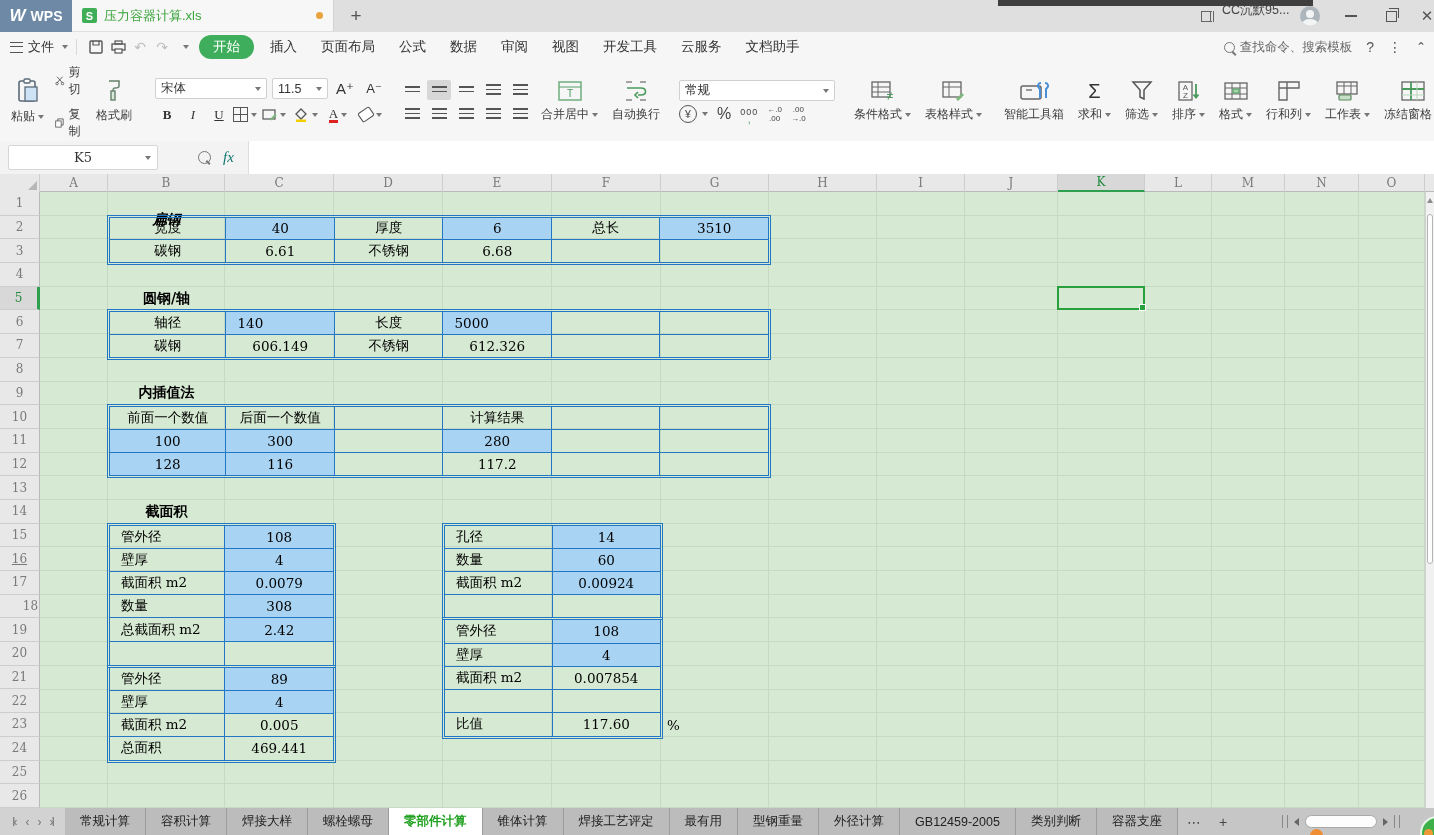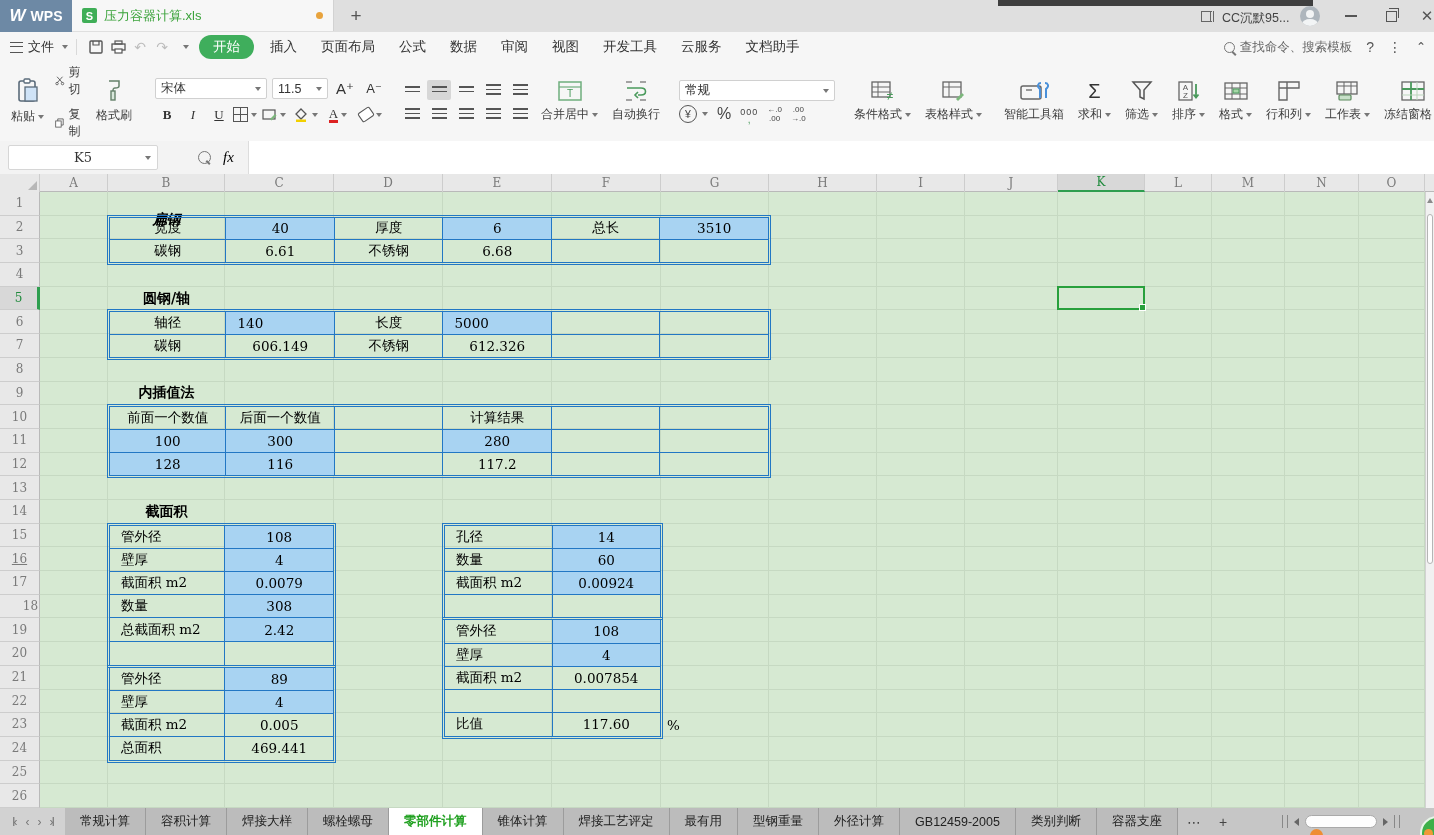--- a/index.html
+++ b/index.html
@@ -20,21 +20,21 @@
           display:flex;align-items:center;padding:0 10px;box-sizing:border-box;gap:7px}
   #doctab .sheeticon{width:15px;height:15px;background:#3fae57;border-radius:2px;color:#fff;
           font-size:11px;font-weight:bold;display:flex;align-items:center;justify-content:center}
   #doctab .fname{color:#3ba33b;font-size:13px;white-space:nowrap;overflow:hidden;flex:1}
   #doctab .dot{width:7px;height:7px;border-radius:50%;background:#e8a33d}
   #newtab{left:344px;top:4px;width:24px;height:24px;color:#555;font-size:19px;line-height:24px;text-align:center}
   #darkstrip{left:998px;top:0;width:315px;height:6px;background:#3f3f3f}
   .winctl{top:0;height:32px;width:38px;display:flex;align-items:center;justify-content:center;color:#555}
   #sidebar-toggle{left:1188px}
   #sidebar-toggle .g{width:13px;height:11px;border:1px solid #666;border-right:4px double #666;box-sizing:border-box}
-  #username{left:1222px;top:8px;height:20px;display:flex;align-items:center;font-size:12.5px;color:#444}
+  #username{left:1222px;top:0;height:20px;display:flex;align-items:center;font-size:12.5px;color:#444}
   #avatar{left:1300px;top:6px;width:20px;height:20px;border-radius:50%;background:#aeb6bd;overflow:hidden}
   #avatar .head{position:absolute;left:6px;top:4px;width:8px;height:8px;border-radius:50%;background:#f2f4f5}
   #avatar .body{position:absolute;left:2px;top:13px;width:16px;height:10px;border-radius:50%;background:#f2f4f5}
   #min-btn{left:1332px}#min-btn .g{width:12px;height:1.5px;background:#555}
   #restore-btn{left:1372px}
   #restore-btn .g{width:9px;height:9px;border:1px solid #555;position:relative}
   #restore-btn .g:after{content:"";position:absolute;left:2px;top:-4px;width:9px;height:9px;border:1px solid #555;border-bottom:none;border-left:none}
   #close-btn{left:1408px;font-size:15px}
 
   
@@ -70,21 +70,21 @@
   .alignbtn.active{background:#d7d7d7}
   .tinytxt{font-size:8px;line-height:9px;color:#444;white-space:pre-line;text-align:center}
 
   
   #formulabar{left:0;top:141px;width:1434px;height:33px;background:#f3f3f3;border-bottom:1px solid #c9c9c9;display:flex;align-items:center}
   #namebox{margin-left:8px;width:148px;height:23px;background:#fff;border:1px solid #d6d6d6;border-radius:2px;
            display:flex;align-items:center;justify-content:center;font-size:13px;color:#333;position:relative;
            font-family:"DejaVu Serif",serif}
   #namebox .car{position:absolute;right:6px}
   #fxwrap{display:flex;align-items:center;gap:12px;margin-left:40px;color:#666}
-  #fx-label{font-style:italic;font-family:"Liberation Serif",serif;font-size:15px;color:#000000}
+  #fx-label{font-style:italic;font-family:"Liberation Serif",serif;font-size:15px;color:#0f766e}
   #formula-input{margin-left:14px;flex:1;height:100%;border:none;outline:none;background:#fff;
                  border-left:1px solid #ddd;font-size:13px;padding:0 6px}
 
   
   #sheet{left:0;top:174px;width:1434px;height:634px}
   #colheaders{left:0;top:0;height:18px;width:1434px;display:flex;background:#e8e8e8;border-bottom:1px solid #b9b9b9;box-sizing:border-box}
   .ch{height:18px;box-sizing:border-box;border-right:1px solid #cdcdcd;font-family:"DejaVu Serif",serif;
       font-size:12px;color:#7a7a7a;display:flex;align-items:center;justify-content:center}
   .ch.sel{background:#d8d8d8;color:#1f8a3c;border-bottom:2px solid #2e9e4f}
   #corner{width:40px;height:18px;border-right:1px solid #cdcdcd;box-sizing:border-box;position:relative;background:#e8e8e8}

